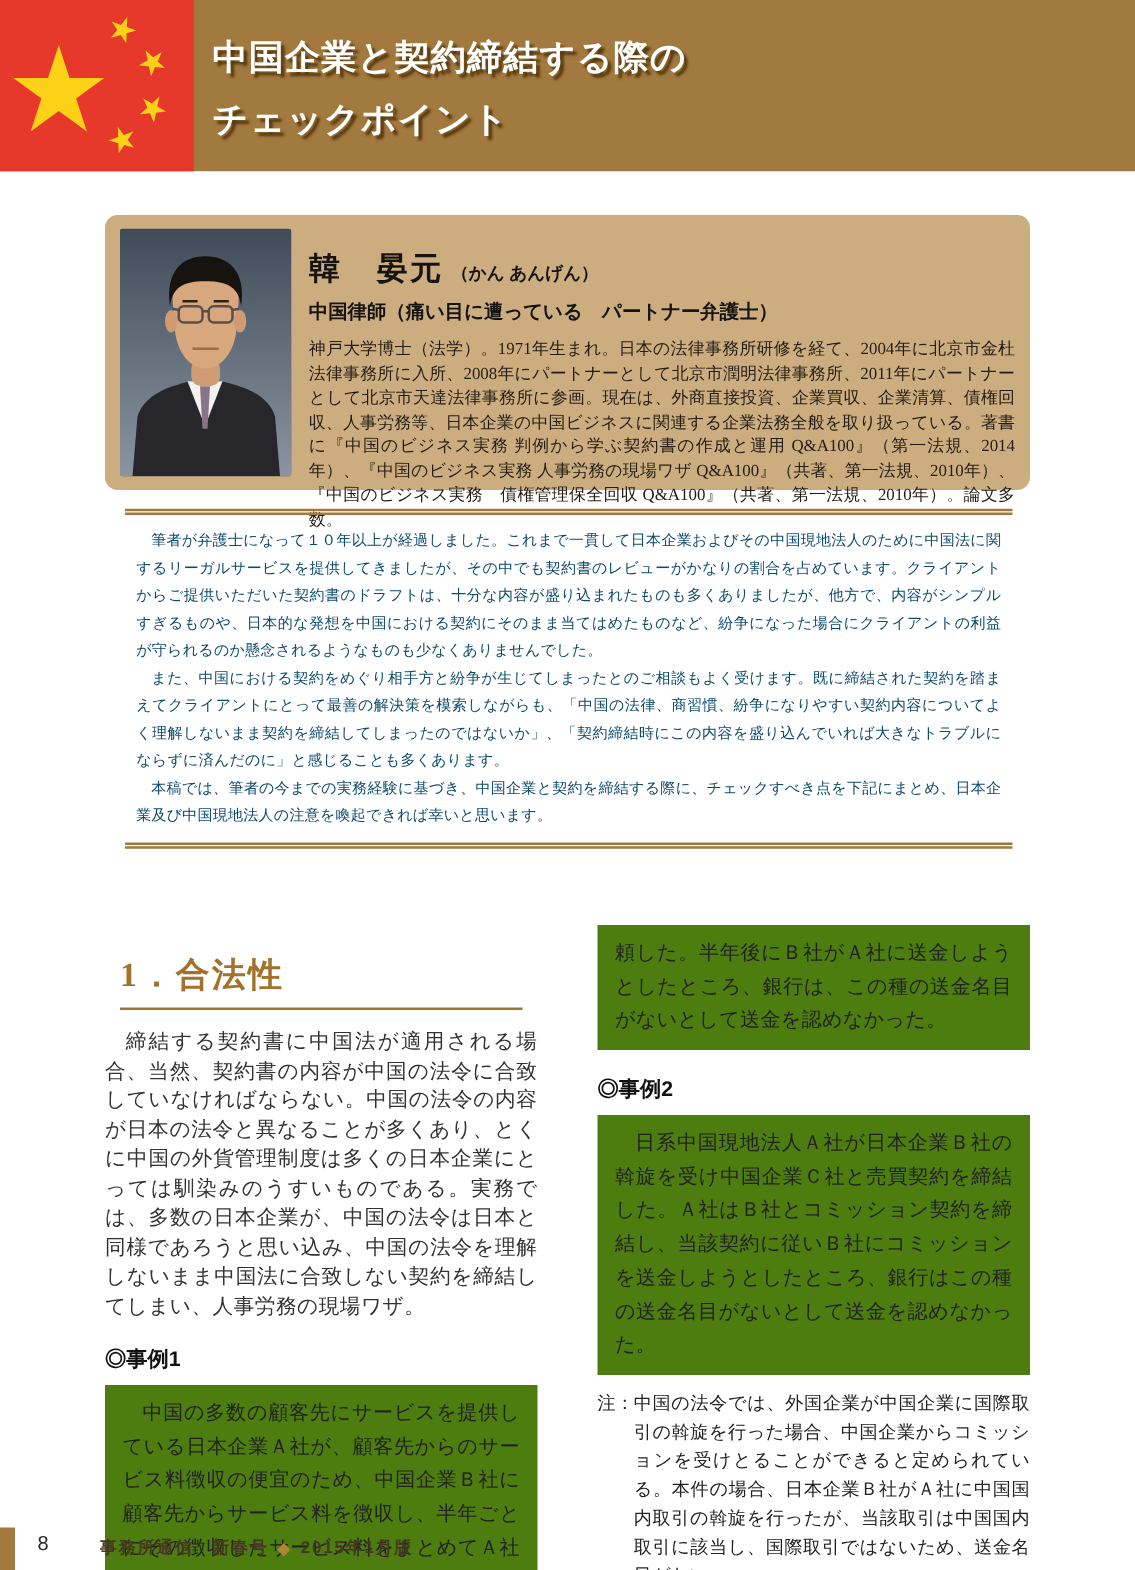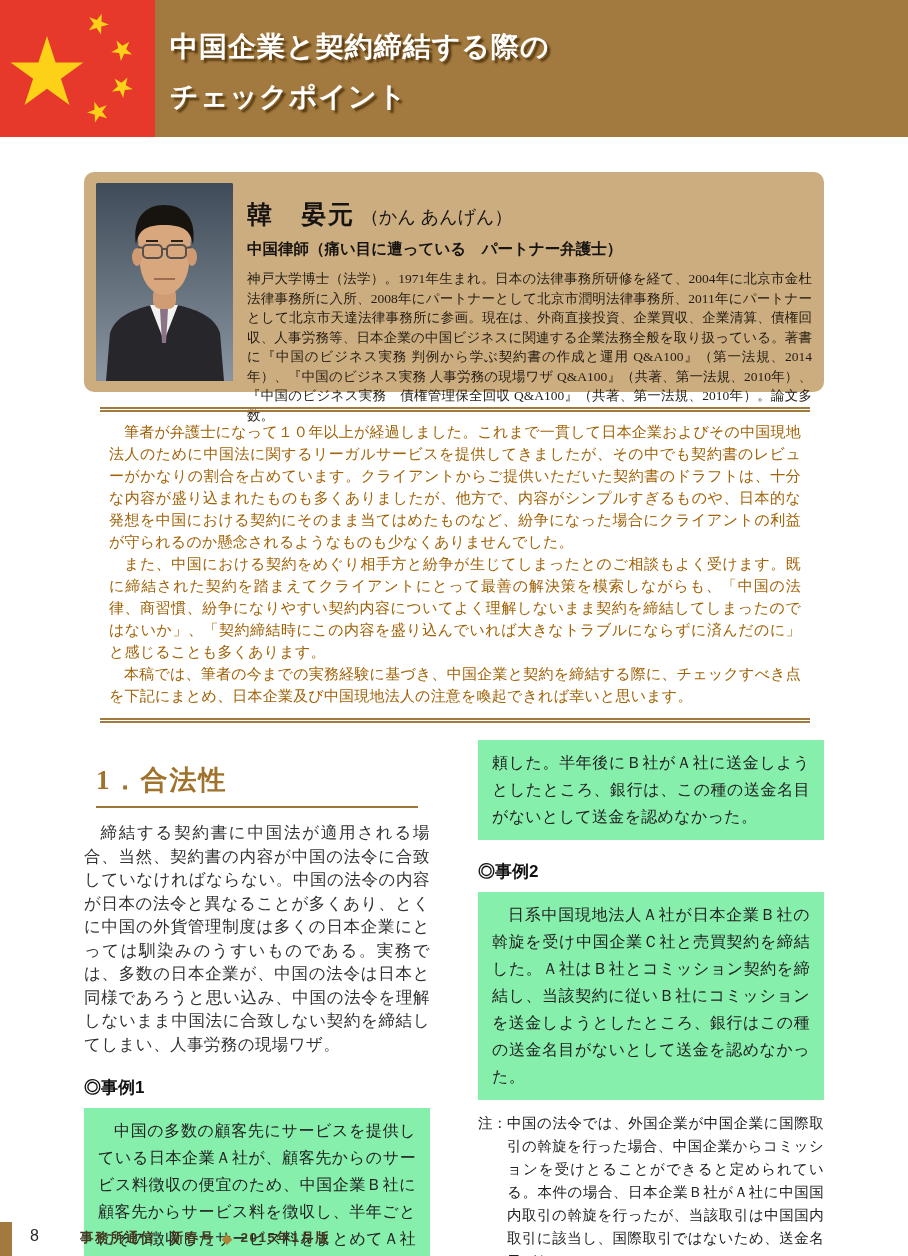--- a/index.html
+++ b/index.html
@@ -26,55 +26,55 @@
     position:absolute;left:84px;top:172px;width:740px;height:220px;
     background:#cbad80;border-radius:10px;
   }
   .photo{
     position:absolute;left:12px;top:11px;width:137px;height:198px;
     border-radius:2px;overflow:hidden;background:#4a5663;
   }
   .profile-text{position:absolute;left:163px;top:10px;width:565px;}
   .profile-name-row{display:flex;align-items:baseline;gap:6px;margin-top:16px;}
   .profile-name{font-size:25px;font-weight:bold;color:#161310;letter-spacing:2px;}
-  .profile-kana{font-size:18px;font-weight:normal;color:#161310;}
+  .profile-kana{font-size:14px;font-weight:bold;color:#161310;}
   .profile-role{margin-top:8px;font-size:15.5px;font-weight:bold;color:#161310;}
   .profile-bio{
     margin-top:9px;font-family:"Liberation Serif","DejaVu Serif",serif;
     font-size:13.5px;line-height:19.5px;color:#241c12;text-align:justify;
   }
 
   
   .intro{
     position:absolute;left:100px;top:407px;width:710px;
     border-top:5px double #a2793e;border-bottom:5px double #a2793e;
     padding:9px 9px 11px 9px;box-sizing:border-box;
   }
   .intro p{
-    margin:0;font-size:15px;line-height:22px;color:#a16207;
+    margin:0;font-size:12px;line-height:22px;color:#0c4a6e;
     text-align:justify;text-indent:1em;letter-spacing:0.2px;
   }
 
   
   .col-left{position:absolute;left:84px;top:750px;width:346px;}
   .col-right{position:absolute;left:478px;top:740px;width:346px;}
 
   .section-heading{
     font-family:"Liberation Serif","DejaVu Serif",serif;font-weight:bold;
     font-size:27px;color:#a0722c;letter-spacing:2px;
     border-bottom:2px solid #9e7434;padding-bottom:8px;margin:12px;
   }
   .body-text{
     margin:13px 0 0 0;font-family:"Liberation Serif","DejaVu Serif",serif;
     font-size:16.5px;line-height:23.5px;color:#323232;text-align:justify;
     text-indent:1em;letter-spacing:0.4px;
   }
   .case-label{margin:20px 0 0 0;font-size:17px;font-weight:bold;color:#111;}
   .case-box{
-    margin-top:9px;background:#86efac;padding:9px 14px 10px 14px;
+    margin-top:9px;background:#4d7c0f;padding:9px 14px 10px 14px;
     font-size:16px;line-height:27px;color:#222222;text-align:justify;
     letter-spacing:0.3px;
   }
   .case-box p{margin:0;}
   .case-box p.indent{text-indent:1em;}
   .col-right .case-box.first{margin-top:0;}
   .note{
     margin-top:12px;display:flex;font-size:14.5px;line-height:23px;color:#222;
   }
   .note-label{flex:0 0 auto;white-space:nowrap;}

